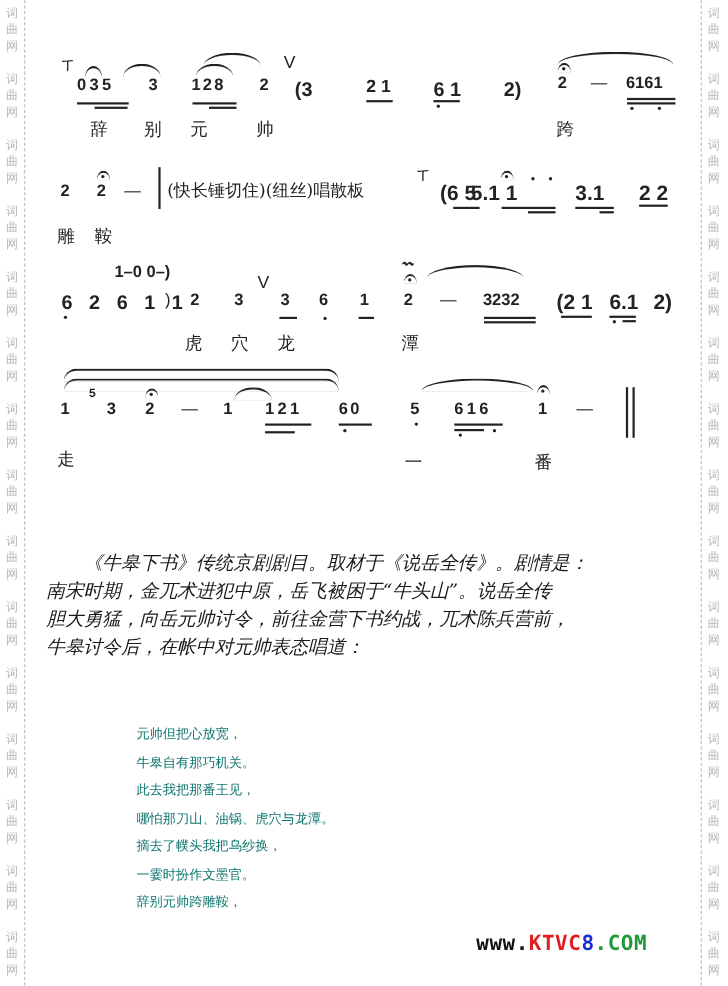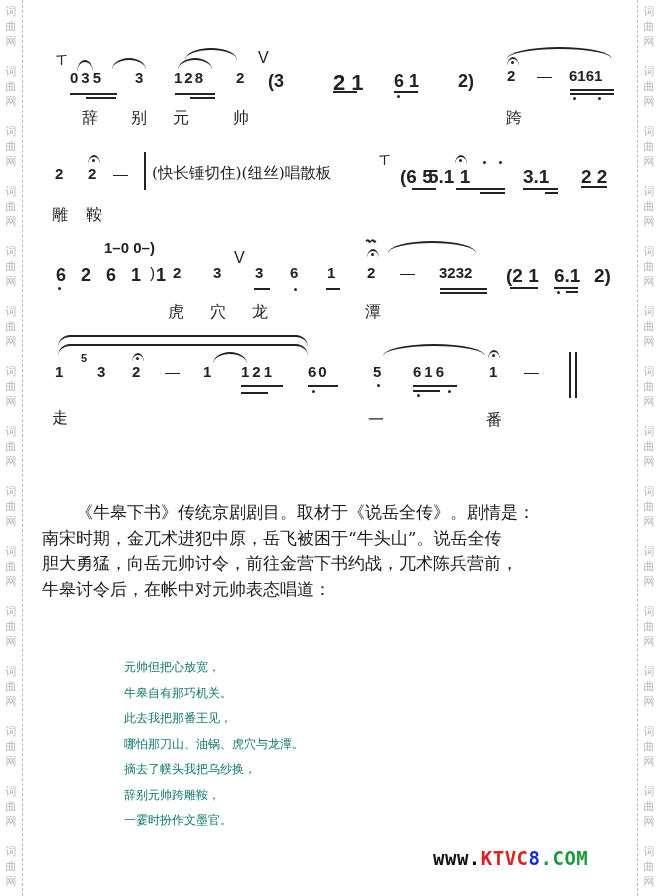--- a/index.html
+++ b/index.html
@@ -13,21 +13,21 @@
   .n{position:absolute;font-family:"Liberation Sans","DejaVu Sans",sans-serif;font-weight:bold;font-size:15px;color:#222;line-height:1;}
   .s{position:absolute;font-family:"Liberation Sans","DejaVu Sans",sans-serif;font-weight:bold;font-size:16px;color:#222;line-height:1;}
   .lyr{position:absolute;font-family:"DejaVu Serif","Liberation Serif",serif;font-size:16px;color:#222;line-height:1;}
   .ul{position:absolute;height:2px;background:#222;}
   .dot{position:absolute;width:3px;height:3px;background:#222;border-radius:50%;}
   .slur{position:absolute;border-top:2px solid #222;border-radius:50% 50% 0 0/100% 100% 0 0;height:10px;}
   .fermata{position:absolute;width:12px;height:7px;border-top:2px solid #222;border-radius:50% 50% 0 0/100% 100% 0 0;}
   .fermata::after{content:"";position:absolute;left:4px;top:2px;width:3px;height:3px;background:#222;border-radius:50%;}
   .barline{position:absolute;width:2px;background:#222;}
   .prose{position:absolute;left:42px;top:500px;width:590px;font-family:"DejaVu Serif","Liberation Serif",serif;font-size:17px;line-height:25.5px;color:#1a1a1a;}
-  .prose p{margin:0;}
+  .prose p{margin:0;font-style:italic;}
   .prose .indent{text-indent:34px;}
   .lines{position:absolute;left:124px;top:655px;font-family:"DejaVu Serif","Liberation Serif",serif;font-size:12px;line-height:25.5px;color:#0f766e;}
   .lines div{white-space:nowrap;}
   .logo{position:absolute;left:433px;top:847px;font-family:"DejaVu Sans Mono","Liberation Mono",monospace;font-size:19px;letter-spacing:0.5px;font-weight:bold;}
 </style>
 </head>
 <body>
 
 <div class="wm-col left" id="wmL">
     <div class="wm-group" style="top: 4px;">
@@ -195,21 +195,21 @@
     <div class="ul" style="left:86px;top:97px;width:30px;"></div>
     <span class="n" style="left:135px;top:70px;">3</span>
     <div class="slur" style="left:185px;top:48px;width:52px;"></div>
     <div class="slur" style="left:178px;top:58px;width:34px;"></div>
     <span class="n" style="left:174px;top:70px;letter-spacing:2px;">128</span>
     <div class="ul" style="left:175px;top:93px;width:40px;"></div>
     <div class="ul" style="left:190px;top:97px;width:25px;"></div>
     <span class="n" style="left:236px;top:70px;">2</span>
     <span class="s" style="left:258px;top:50px;font-weight:normal;">V</span>
     <span class="s" style="left:268px;top:72px;font-size:18px;">(3</span>
-    <span class="s" style="left:333px;top:72px;font-size:22px;">2 1</span>
+    <span class="s" style="left:333px;top:72px;font-size:16px;">2 1</span>
     <div class="ul" style="left:333px;top:91px;width:24px;"></div>
     <span class="s" style="left:394px;top:72px;font-size:18px;">6 1</span>
     <div class="ul" style="left:394px;top:91px;width:24px;"></div>
     <div class="dot" style="left:397px;top:95px;"></div>
     <span class="s" style="left:458px;top:72px;font-size:18px;">2)</span>
     <div class="slur" style="left:507px;top:47px;width:105px;"></div>
     <div class="fermata" style="left:507px;top:57px;"></div>
     <span class="n" style="left:507px;top:68px;">2</span>
     <span class="n" style="left:537px;top:68px;font-weight:normal;">—</span>
     <span class="n" style="left:569px;top:68px;">6161</span>
@@ -326,19 +326,19 @@
   <p>胆大勇猛，向岳元帅讨令，前往金营下书约战，兀术陈兵营前，</p>
   <p>牛皋讨令后，在帐中对元帅表态唱道：</p>
 </div>
 
 <div class="lines">
   <div>元帅但把心放宽，</div>
   <div>牛皋自有那巧机关。</div>
   <div>此去我把那番王见，</div>
   <div>哪怕那刀山、油锅、虎穴与龙潭。</div>
   <div>摘去了幞头我把乌纱换，</div>
+  <div>一霎时扮作文墨官。</div>
   <div>辞别元帅跨雕鞍，</div>
-  <div>一霎时扮作文墨官。</div>
 </div>
 
 <div class="logo">
   <span id="lg-prefix" style="color: rgb(17, 17, 17);">www.</span><span id="lg-ktv" style="color: rgb(224, 32, 32);">KTV</span><span id="lg-c" style="color: rgb(224, 32, 32);">C</span><span id="lg-8" style="color: rgb(26, 47, 208);">8</span><span id="lg-suffix" style="color: rgb(31, 154, 58);">.COM</span>
 </div>
 
 </body></html>

